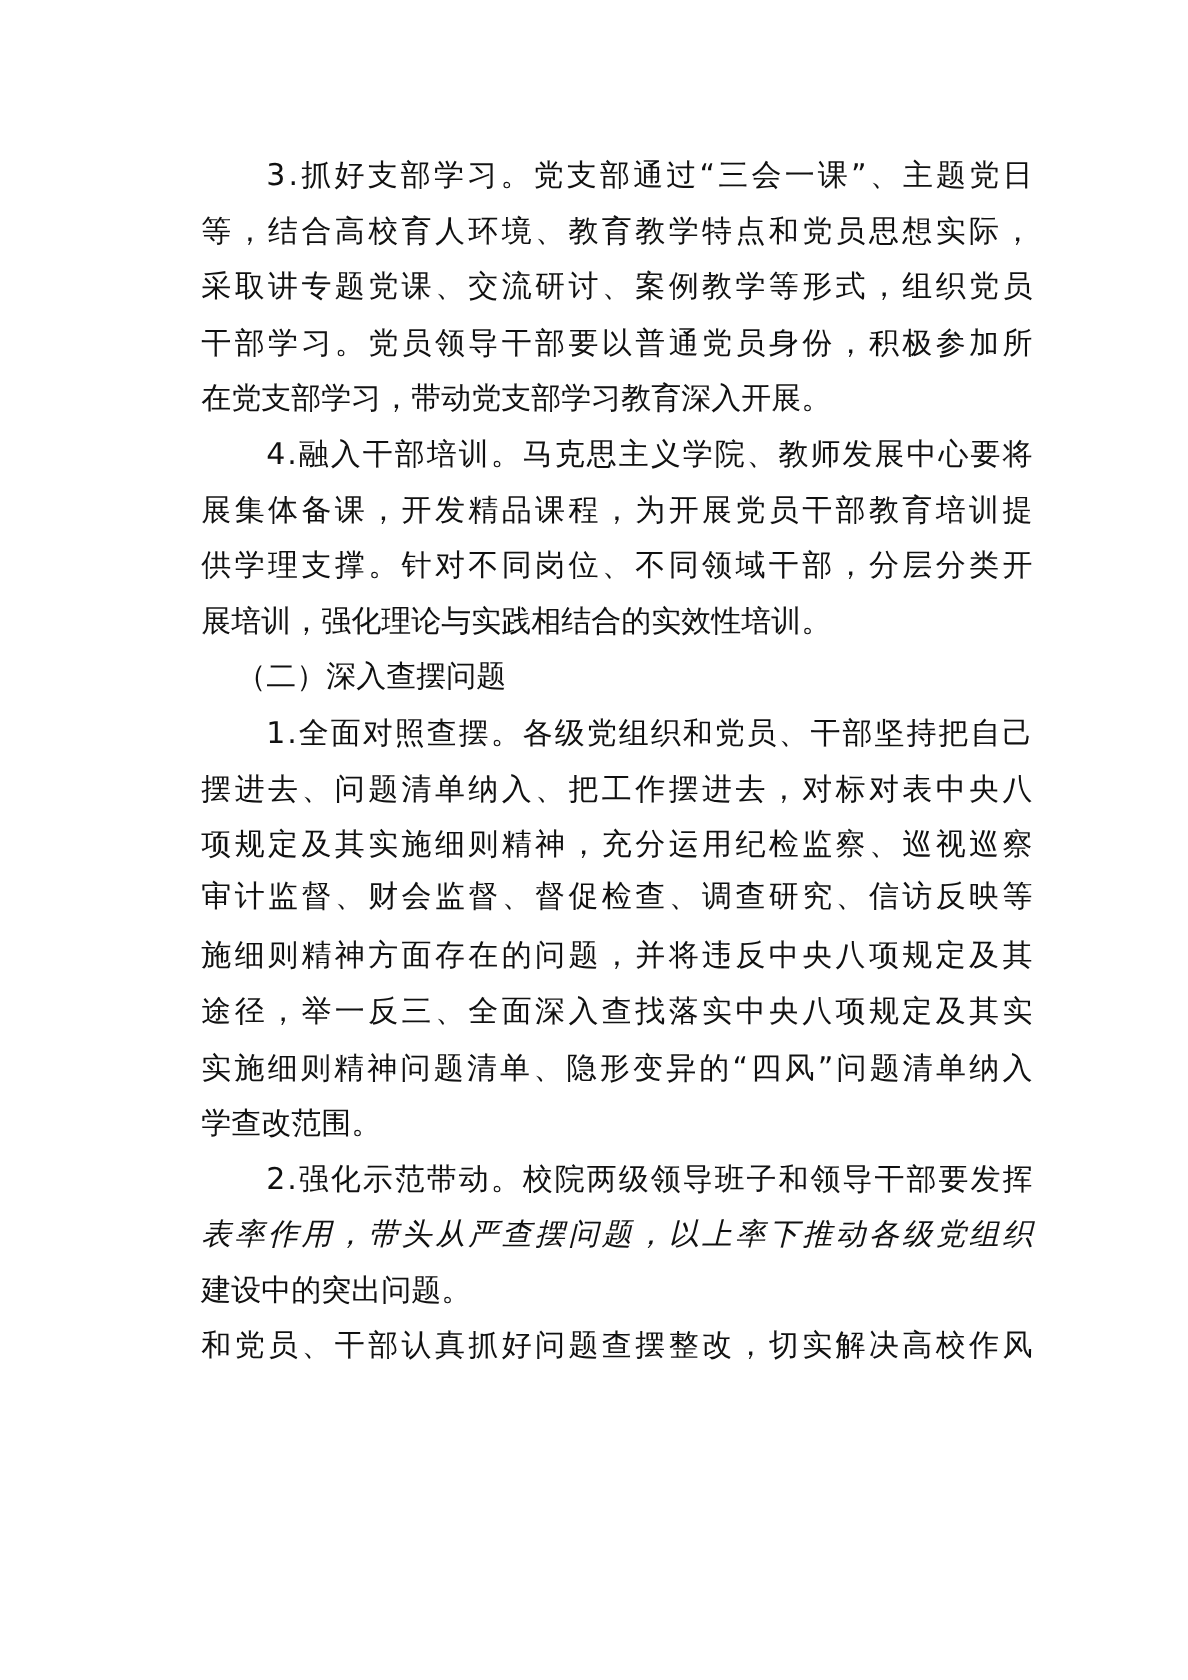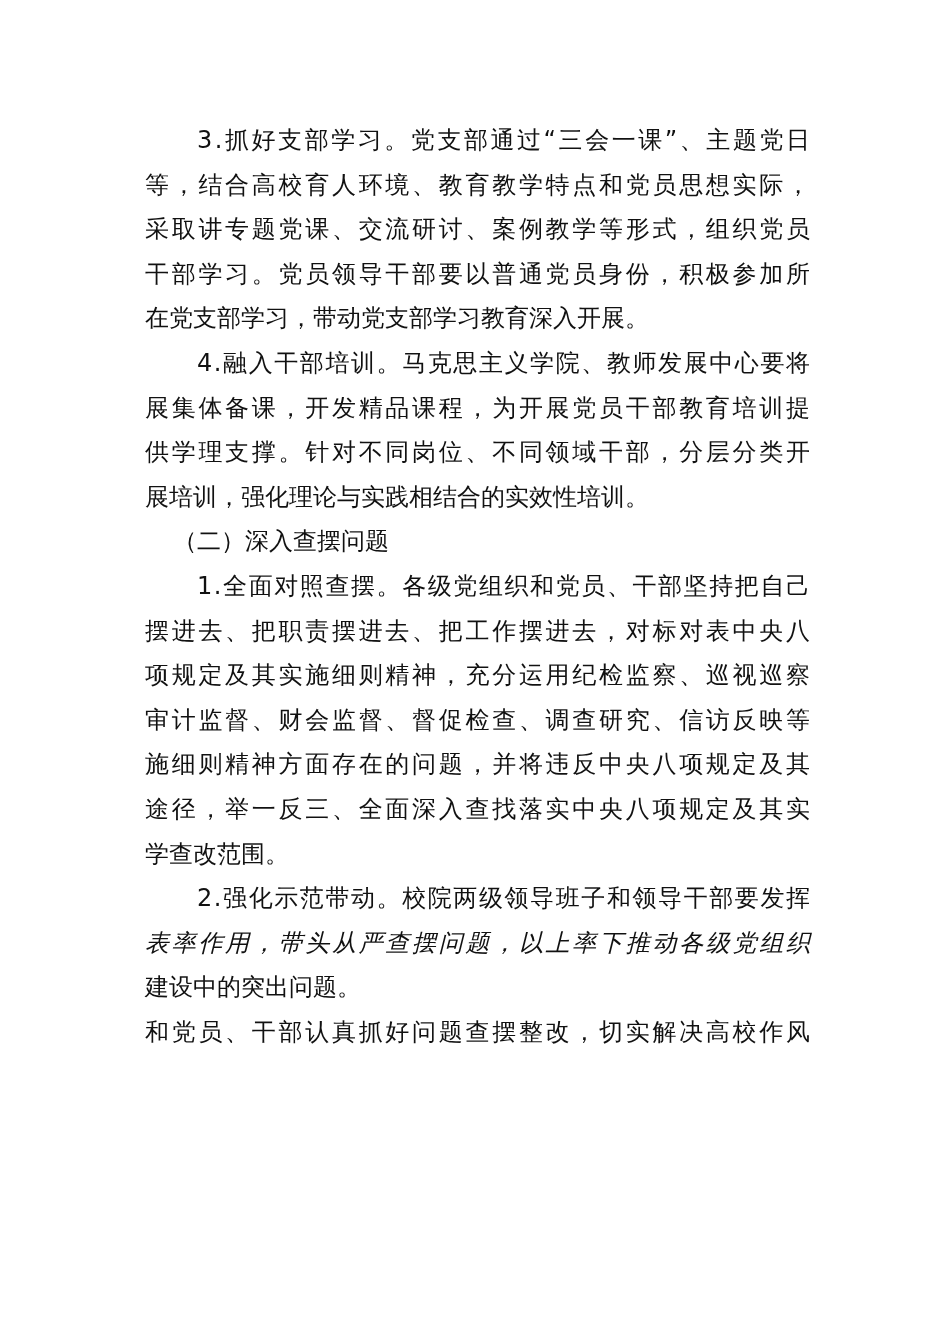--- a/index.html
+++ b/index.html
@@ -18,21 +18,21 @@
   .page {
     position: absolute;
     left: 0;
     top: 0;
     width: 950px;
     height: 1344px;
     background: #ffffff;
   }
   .content {
     position: absolute;
-    left: 145px;
+    left: 161px;
     top: 118px;
     width: 665px;
   }
   .line {
     height: 44.6px;
     line-height: 44.6px;
     font-size: 24px;
     white-space: nowrap;
     letter-spacing: 0px;
     display: flex;
@@ -94,33 +94,36 @@
       <div class="line heading last">
           <span class="t">（二）深入查摆问题</span>
         </div>
     </div>
 
     <div class="para">
       <div class="line indent">
           <span class="t" style="letter-spacing: 1.58724px; text-align: right;">1.全面对照查摆。各级党组织和党员、干部坚持把自己</span>
         </div>
       <div class="line">
-          <span class="t" style="letter-spacing: 2.70833px;">摆进去、把职责摆进去、把工作摆进去，对标对表中央八</span>
+          <span class="t" style="letter-spacing: 2.70833px;">摆进去、问题清单纳入、把工作摆进去，对标对表中央八</span>
         </div>
       <div class="line">
           <span class="t" style="letter-spacing: 2.70833px;">项规定及其实施细则精神，充分运用纪检监察、巡视巡察</span>
         </div>
       <div class="line">
-          <span class="t" style="letter-spacing: 2.70833px;">审计监督、财会监督、督促检查、调查研究、信访反映等</span>
+          <span class="t" style="letter-spacing: 2.70833px; font-family: Liberation Mono, monospace;">审计监督、财会监督、督促检查、调查研究、信访反映等</span>
         </div>
       <div class="line">
           <span class="t" style="letter-spacing: 2.70833px;">施细则精神方面存在的问题，并将违反中央八项规定及其</span>
         </div>
       <div class="line">
           <span class="t" style="letter-spacing: 2.70833px;">途径，举一反三、全面深入查找落实中央八项规定及其实</span>
+        </div>
+      <div class="line">
+          <span class="t" style="letter-spacing: 2.565px;">实施细则精神问题清单、隐形变异的“四风”问题清单纳入</span>
         </div>
       <div class="line last">
           <span class="t">学查改范围。</span>
         </div>
     </div>
 
     <div class="para">
       <div class="line indent">
           <span class="t" style="letter-spacing: 1.58724px;">2.强化示范带动。校院两级领导班子和领导干部要发挥</span>
         </div>

